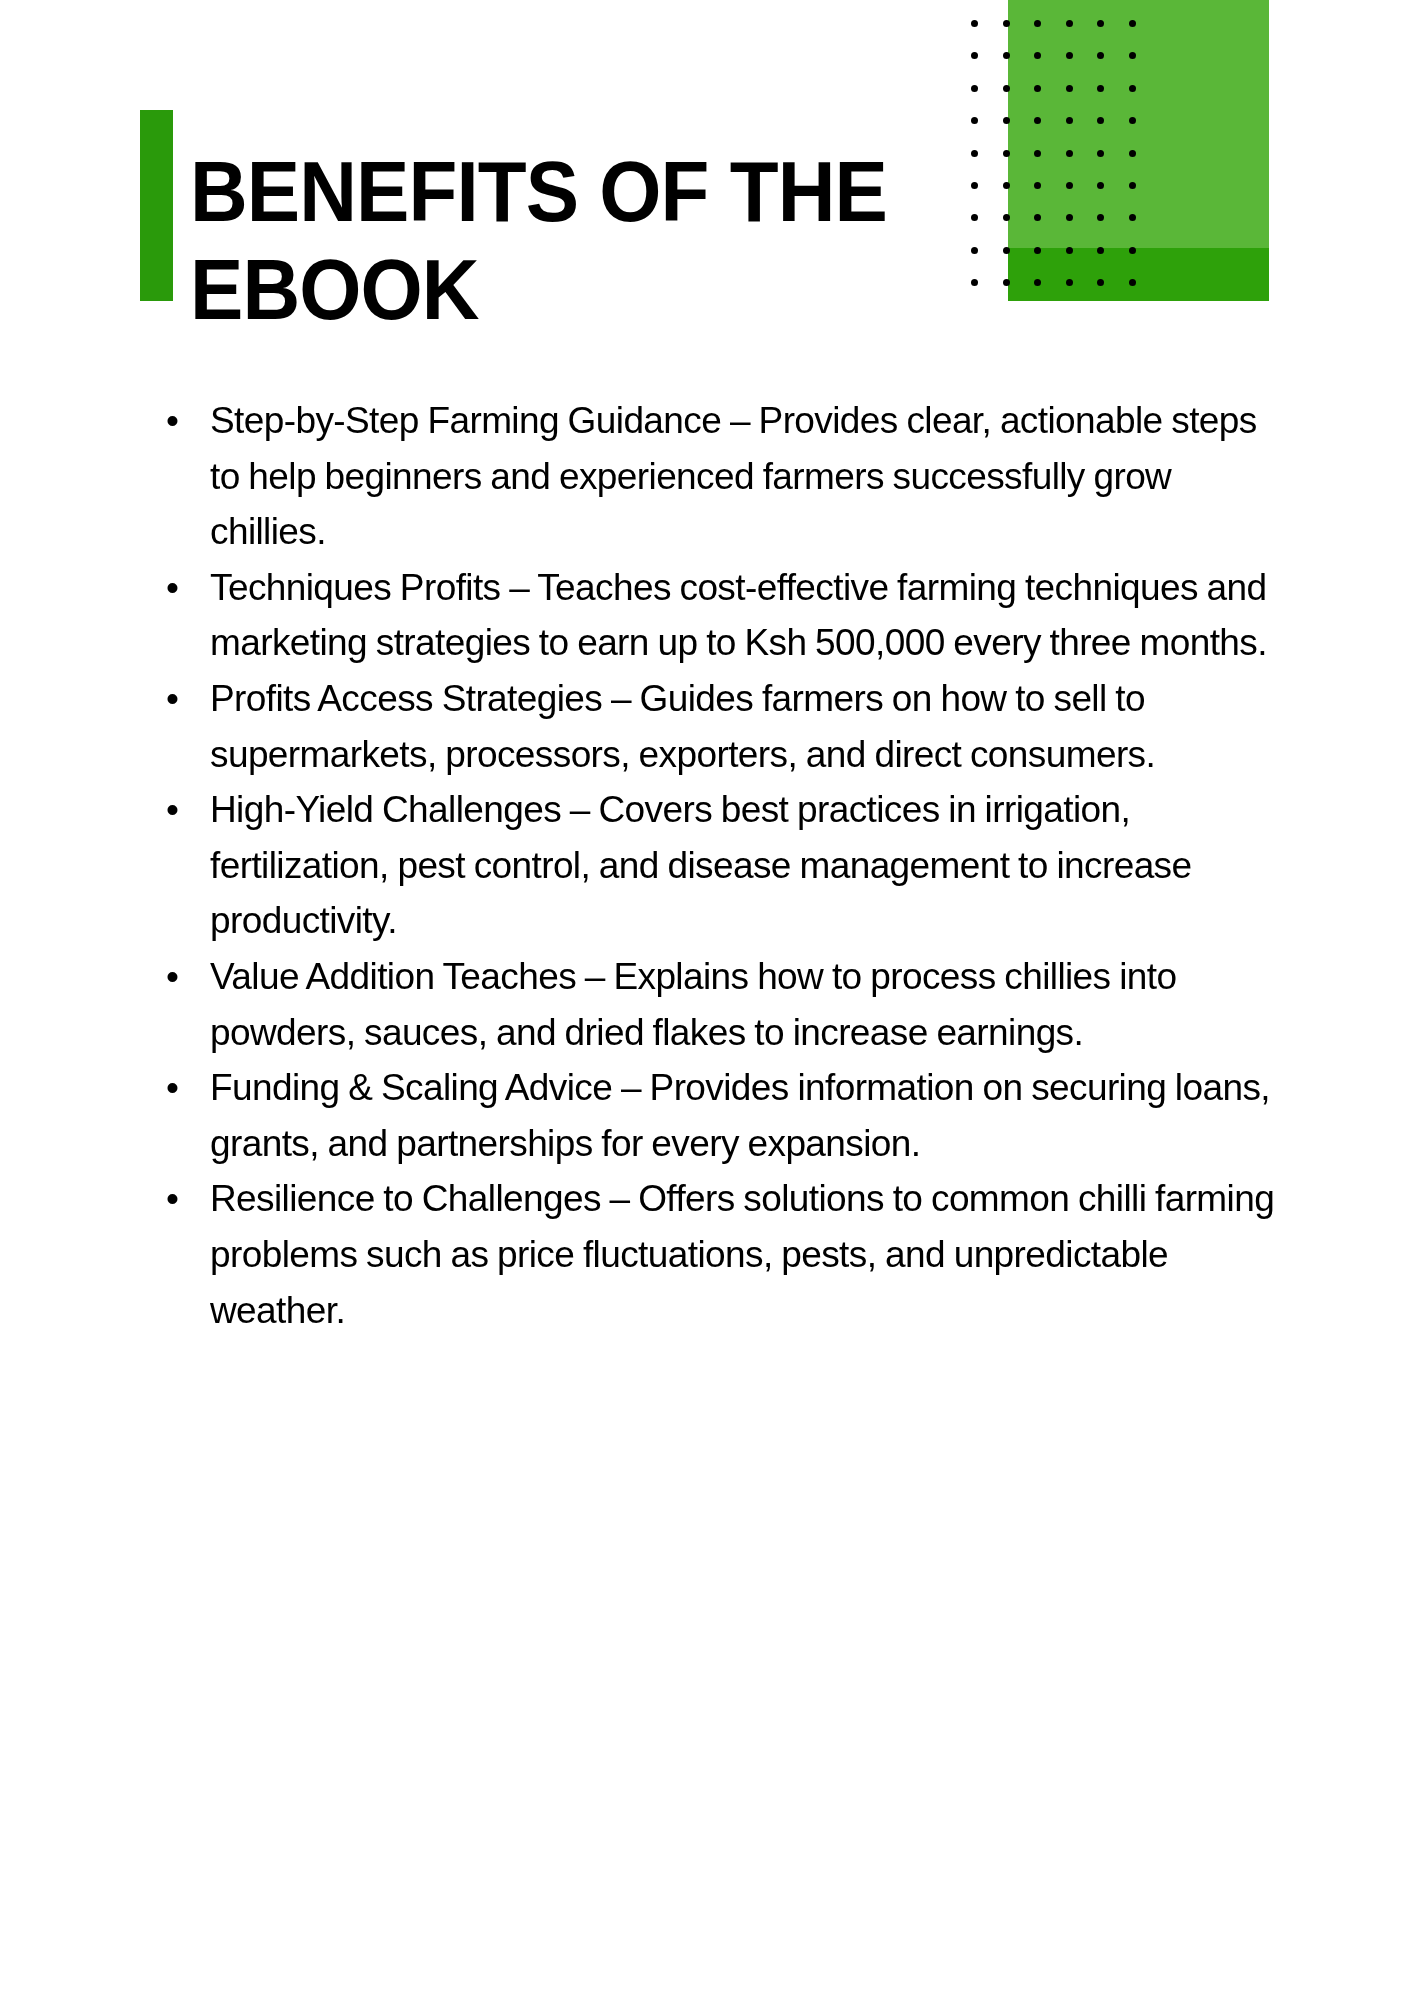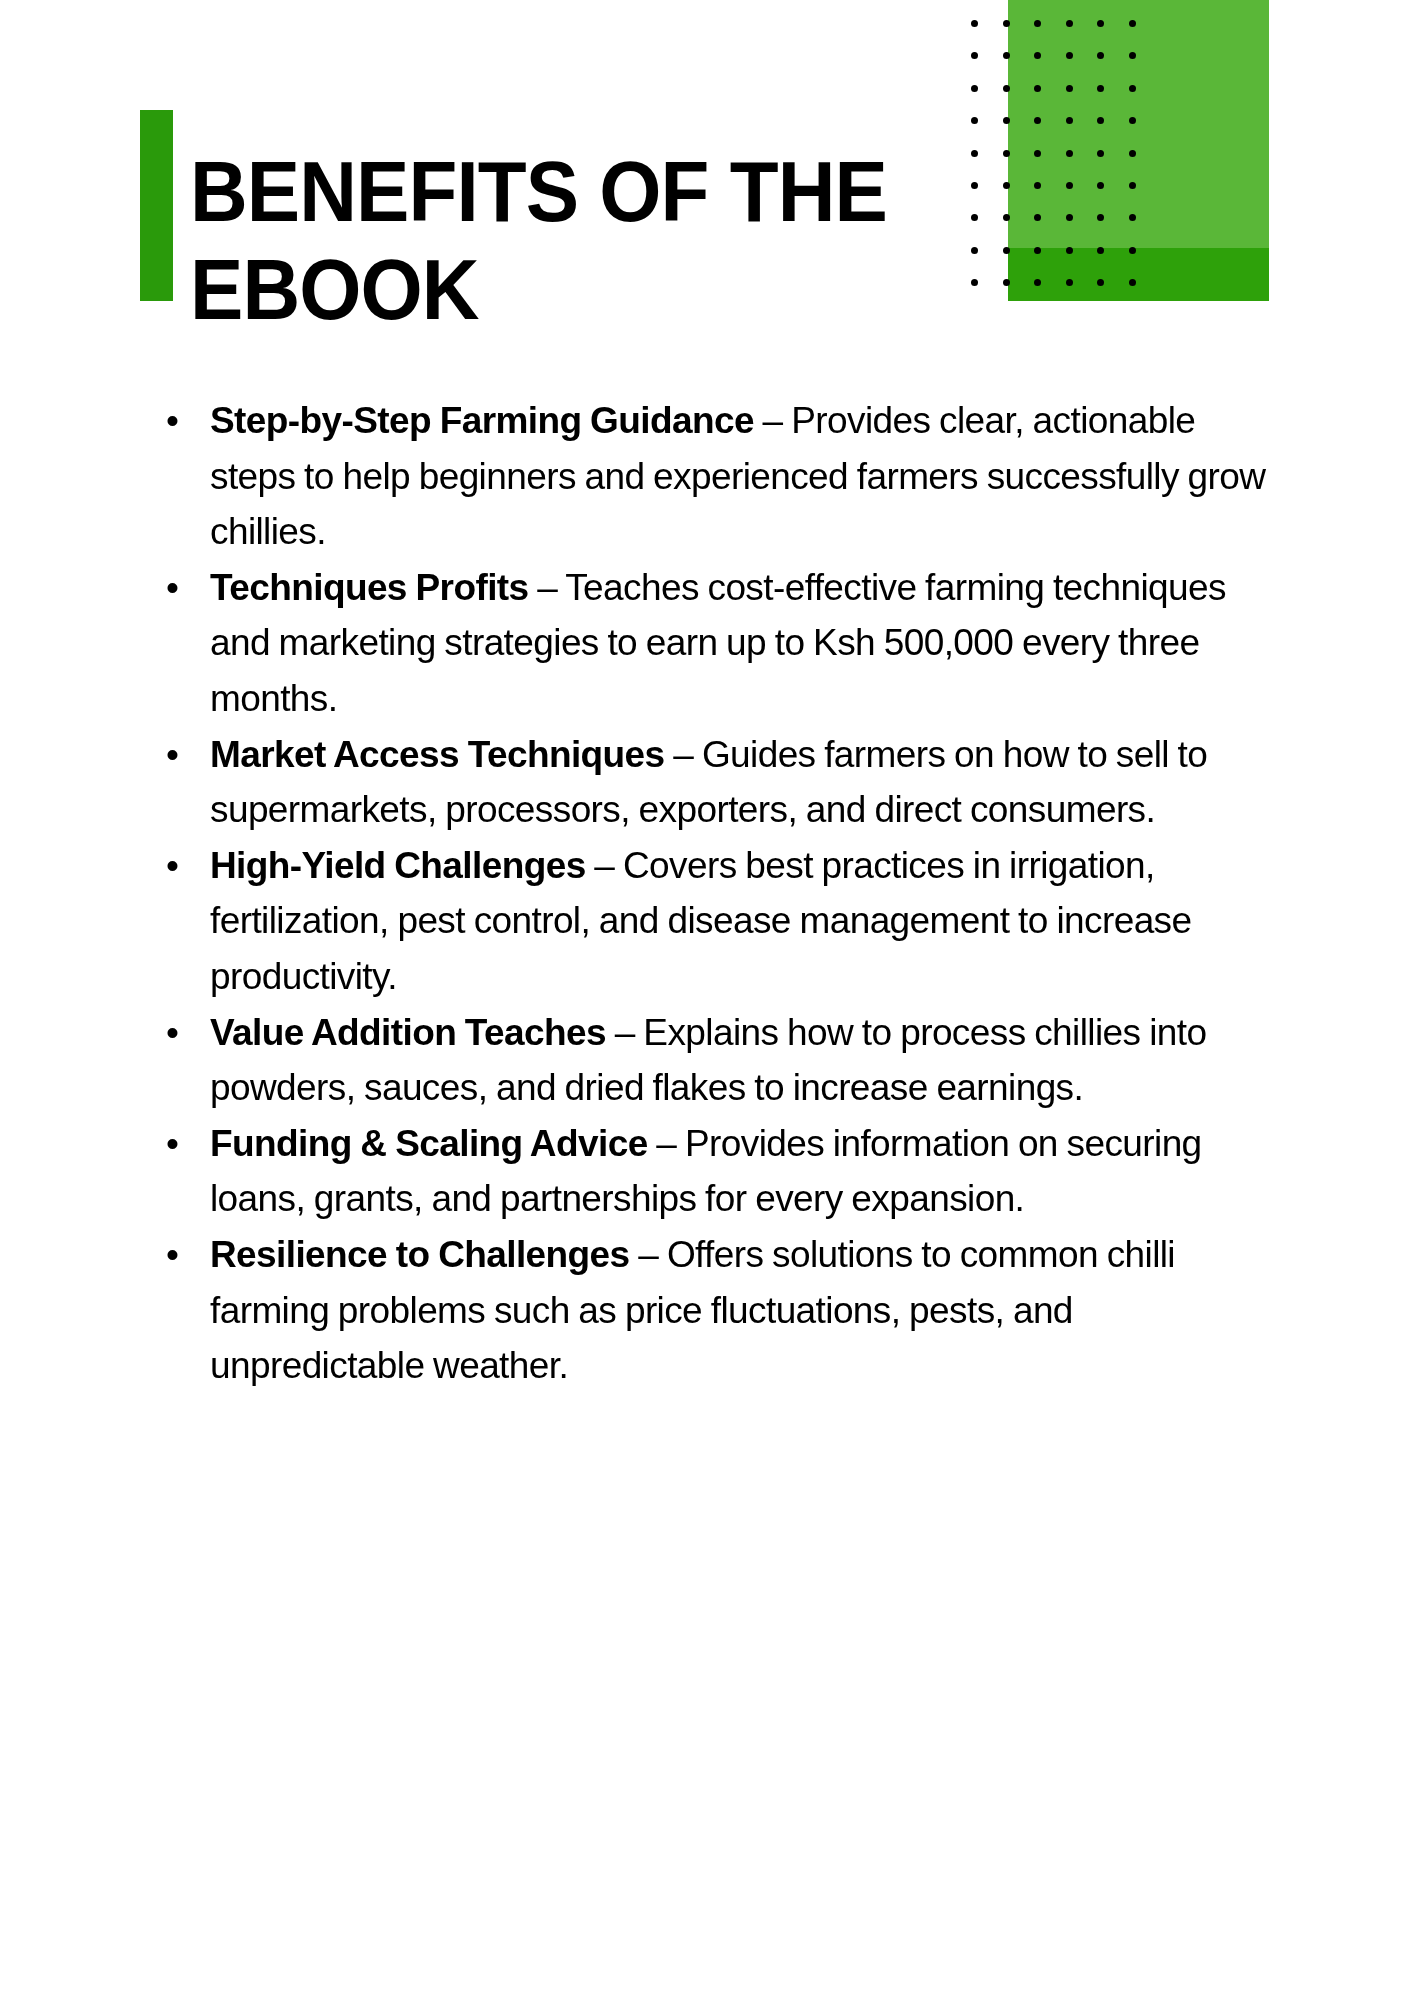--- a/index.html
+++ b/index.html
@@ -64,21 +64,21 @@
     }
     .benefit .bullet {
       position: absolute; left: 4px; top: 0;
       font-size: 37px;
     }
     .benefit .txt {
       display: block;
       letter-spacing: -0.6px;
       word-spacing: -1px;
     }
-    .benefit b { font-weight: 700; }
+    .benefit b { font-weight: 400; }
   </style>
 </head>
 <body>
 
 <div class="page">
 
   <div class="deco-block">
     <div class="deco-strip"></div>
   </div>
   <div class="dot-grid" id="dotGrid">
@@ -148,21 +148,21 @@
     <li class="benefit">
       <span class="bullet">•</span>
       <span class="txt"><b>Step-by-Step Farming Guidance</b><span> – </span><span>Provides clear, actionable steps to help beginners and experienced farmers successfully grow chillies.</span></span>
     </li>
     <li class="benefit">
       <span class="bullet">•</span>
       <span class="txt"><b>Techniques Profits</b><span> – </span><span>Teaches cost-effective farming techniques and marketing strategies to earn up to Ksh 500,000 every three months.</span></span>
     </li>
     <li class="benefit">
       <span class="bullet">•</span>
-      <span class="txt"><b>Market Access Techniques</b><span> – </span><span>Guides farmers on how to sell to supermarkets, processors, exporters, and direct consumers.</span></span>
+      <span class="txt"><b>Profits Access Strategies</b><span> – </span><span>Guides farmers on how to sell to supermarkets, processors, exporters, and direct consumers.</span></span>
     </li>
     <li class="benefit">
       <span class="bullet">•</span>
       <span class="txt"><b>High-Yield Challenges</b><span> – </span><span>Covers best practices in irrigation, fertilization, pest control, and disease management to increase productivity.</span></span>
     </li>
     <li class="benefit">
       <span class="bullet">•</span>
       <span class="txt"><b>Value Addition Teaches</b><span> – </span><span>Explains how to process chillies into powders, sauces, and dried flakes to increase earnings.</span></span>
     </li>
     <li class="benefit">

